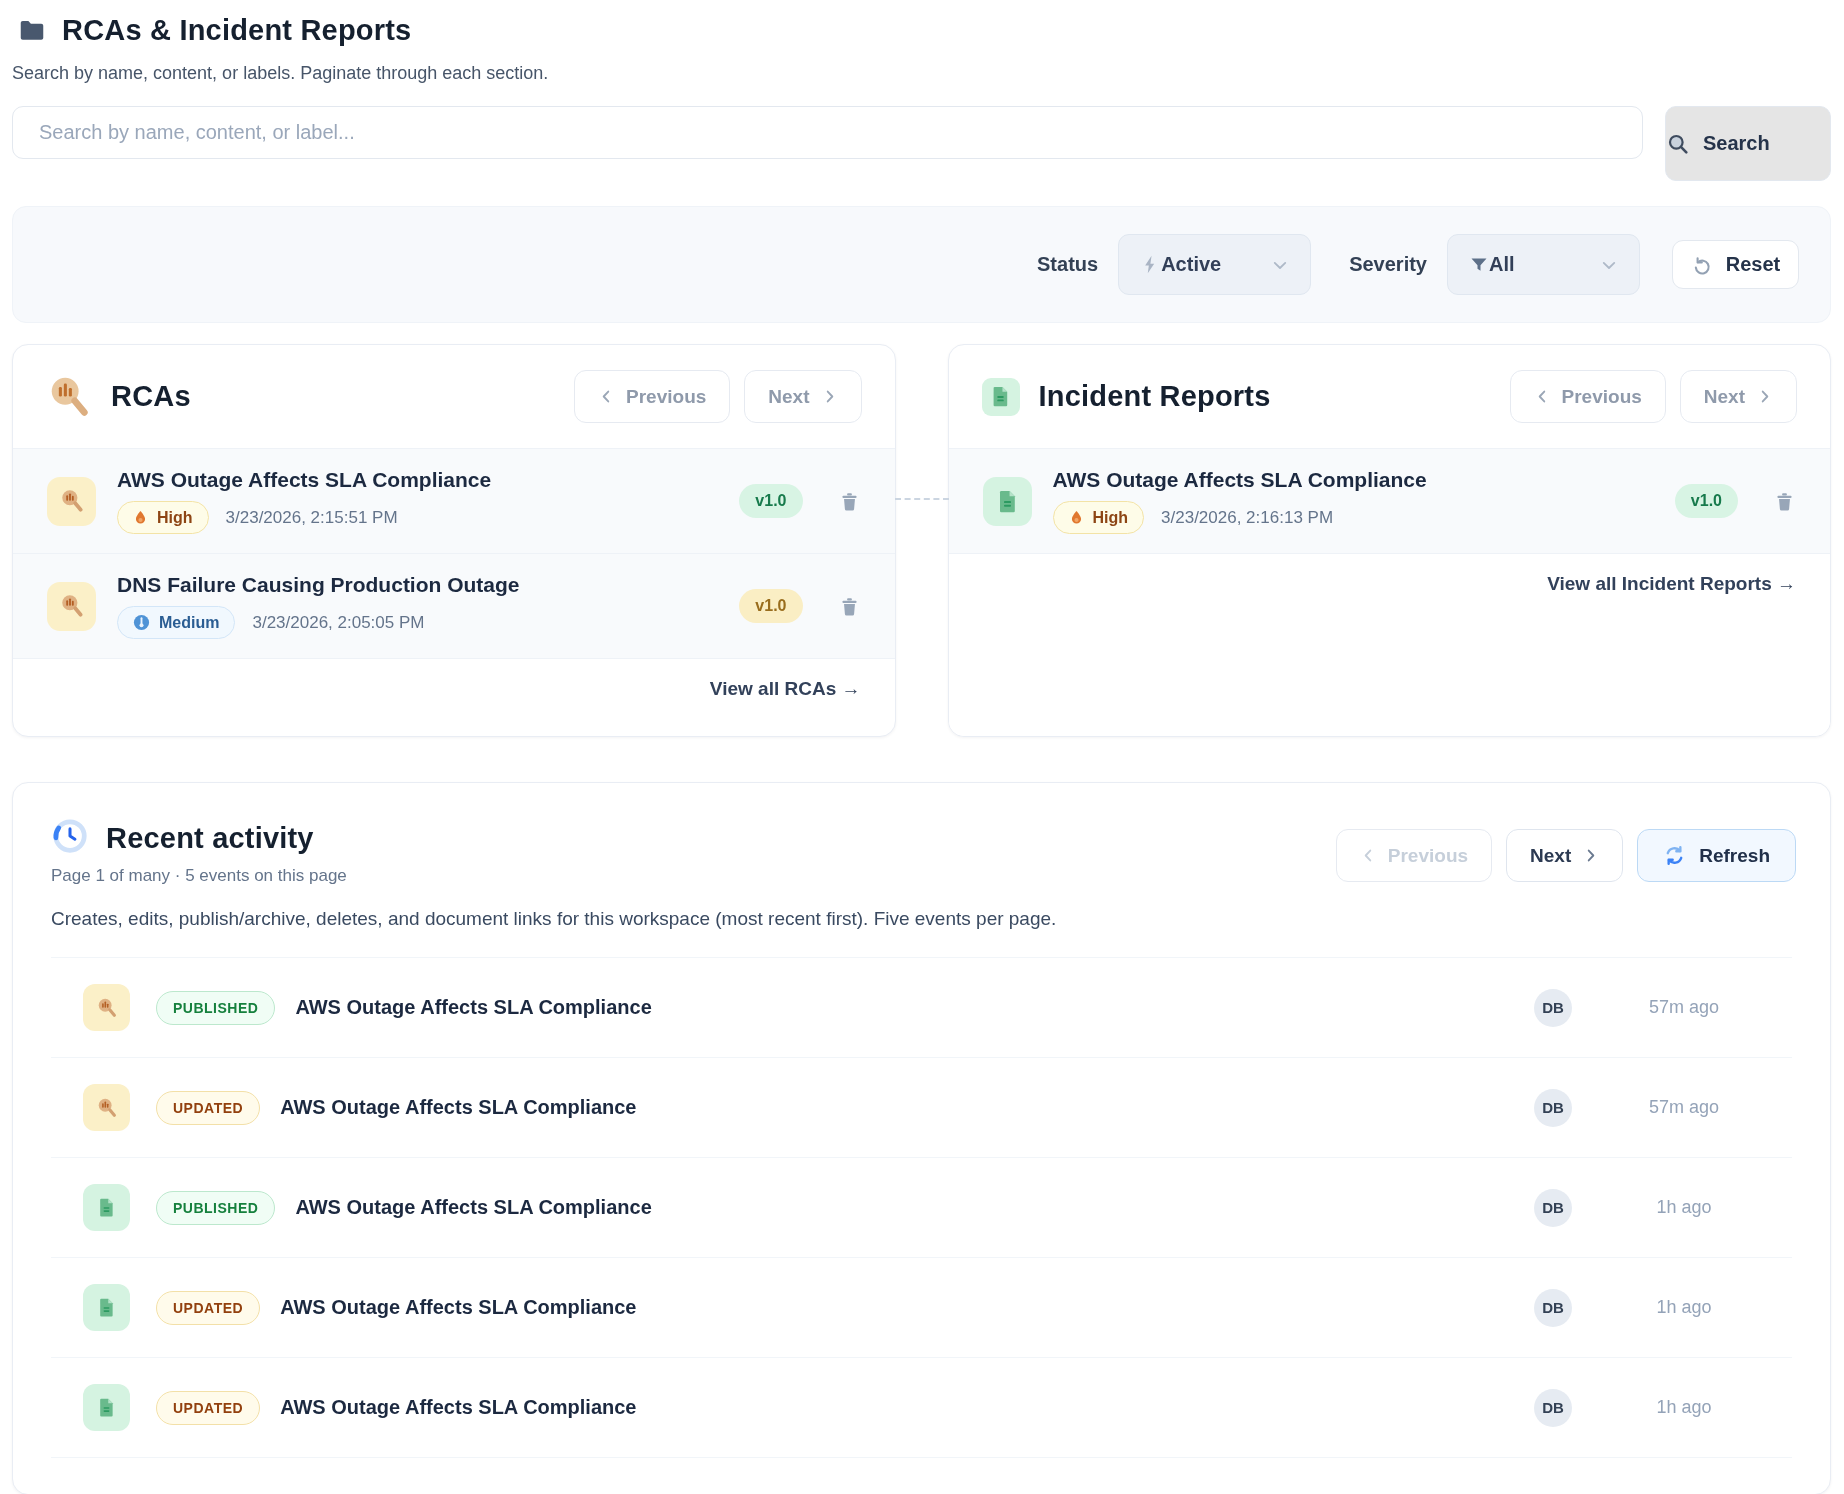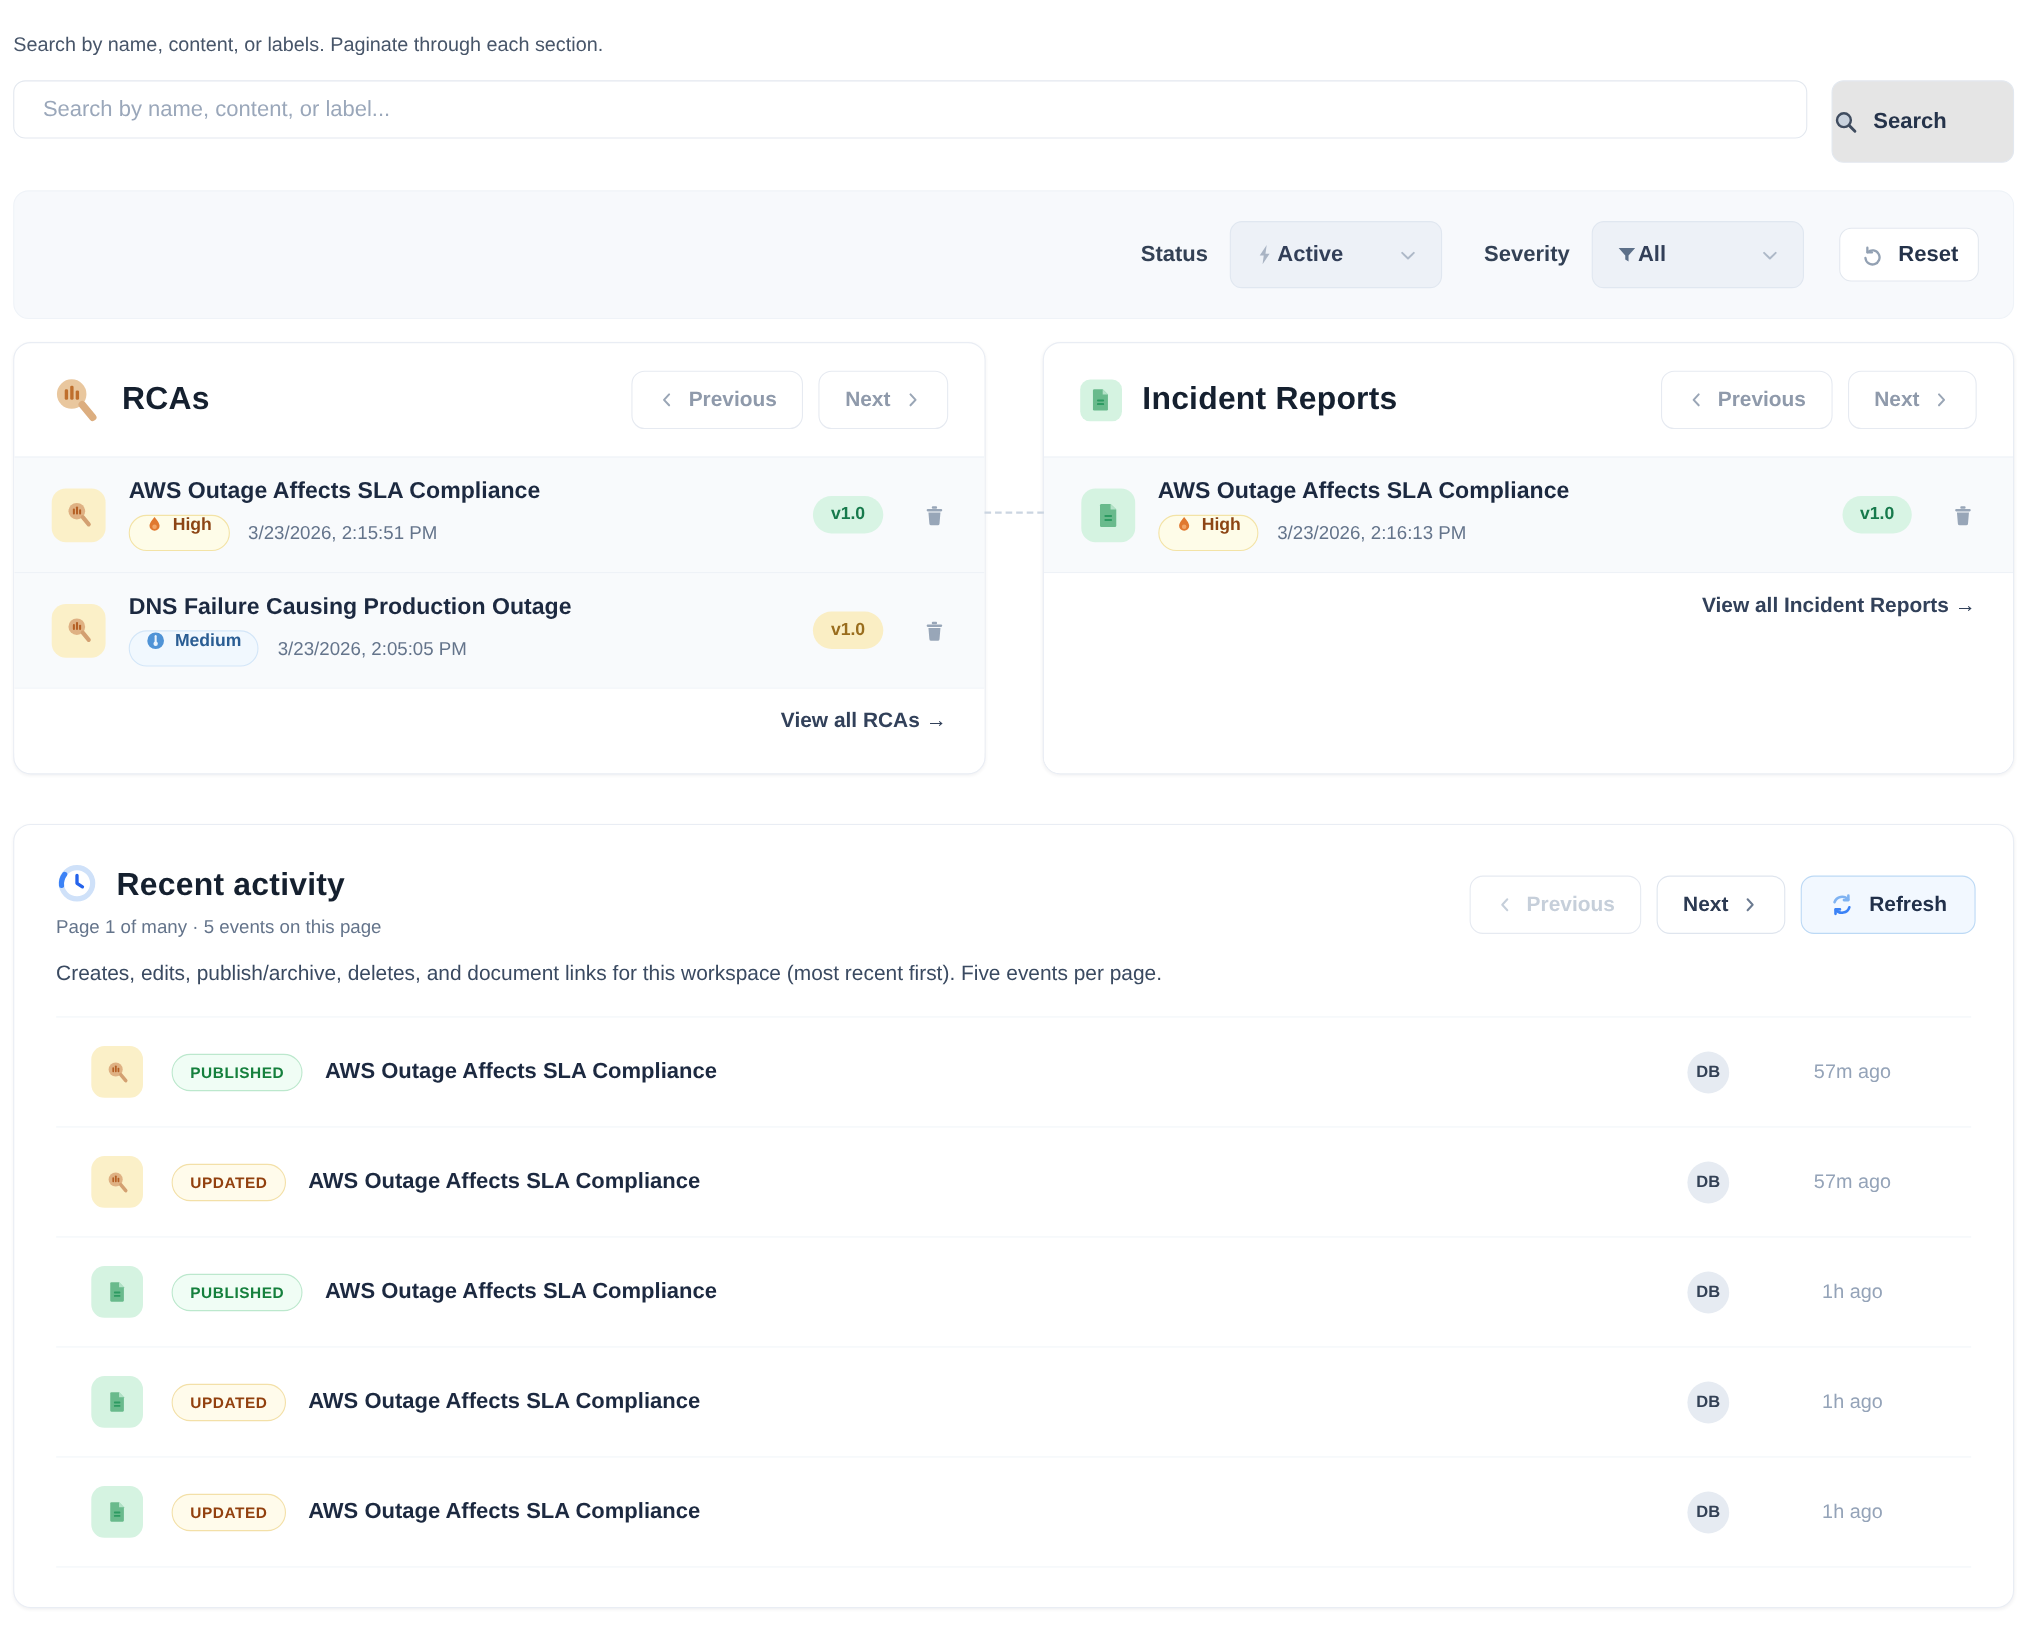--- a/index.html
+++ b/index.html
@@ -37,21 +37,21 @@
   .pg-btn{height:53px;padding:0 23px;background:#fff;border:1.5px solid #e6eaf1;border-radius:12px;display:flex;align-items:center;gap:11px;font-size:19px;font-weight:600;color:#8f9aab;cursor:pointer;font-family:inherit}
   .inc-head-icon{width:38px;height:38px;border-radius:9px;background:#d5f3e1;display:flex;align-items:center;justify-content:center}
 
   .doc-row{background:#f8fafc;border-top:1px solid #eef2f7;display:flex;align-items:center;gap:21px;padding:0 34px;height:105px}
   .doc-icon{width:49px;height:49px;border-radius:13px;display:flex;align-items:center;justify-content:center;flex:none}
   .bg-rca{background:#fbf0c8}
   .bg-inc{background:#d5f3e1}
   .doc-main{flex:1;display:flex;flex-direction:column;gap:9px;min-width:0}
   .doc-title{font-size:21px;font-weight:700;color:#1c2940}
   .doc-meta{display:flex;align-items:center;gap:17px}
-  .sev{display:inline-flex;align-items:flex-start;gap:9px;height:33px;padding:0 15px;border-radius:17px;font-size:16px;font-weight:700}
+  .sev{display:inline-flex;align-items:center;gap:9px;height:33px;padding:0 15px;border-radius:17px;font-size:16px;font-weight:700}
   .sev-high{background:#fefce8;border:1px solid #f3e3a6;color:#8d4514}
   .sev-med{background:#f1f8fe;border:1px solid #d3e6f8;color:#2a5d93}
   .doc-ts{font-size:17px;color:#64748b}
   .ver{height:34px;padding:0 16px;border-radius:17px;display:inline-flex;align-items:center;font-size:16px;font-weight:700;flex:none}
   .ver-green{background:#d8f4e4;color:#177a4c}
   .ver-yellow{background:#faeec4;color:#996d1d}
   .trash{background:none;border:none;cursor:pointer;margin-left:14px;display:flex;align-items:center}
   .card-foot{display:flex;align-items:center;justify-content:flex-end;padding:0 34px;font-size:19px;font-weight:700;color:#32415a;height:60px;border-top:1px solid #eef2f7;background:#fff}
   .view-link{cursor:pointer}
   .filler{flex:1;background:#fff}
@@ -79,20 +79,28 @@
   .avatar{width:38px;height:38px;border-radius:50%;background:#e6ebf2;color:#334155;font-size:15px;font-weight:700;display:flex;align-items:center;justify-content:center}
   .act-time{min-width:100px;text-align:center;font-size:18px;color:#94a3b8}
 
   svg{display:block}
 </style>
 </head>
 <body>
 
 <div class="page">
 
+  <div class="page-header">
+    <span>
+      <svg width="30" height="30" viewBox="0 0 24 24" fill="#49586e">
+          <path d="M3 5.6C3 4.7 3.7 4 4.6 4h4.5l2 2.1h8.3c.9 0 1.6.7 1.6 1.6v9.7c0 .9-.7 1.6-1.6 1.6H4.6c-.9 0-1.6-.7-1.6-1.6V5.6z"></path>
+        </svg>
+    </span>
+    <h1 class="page-title">RCAs &amp; Incident Reports</h1>
+  </div>
   <div class="page-sub">Search by name, content, or labels. Paginate through each section.</div>
 
   <div class="search-row">
     <input class="search-input" type="text" placeholder="Search by name, content, or label..." style="">
     <button class="search-btn">
       <span>
         <svg width="24" height="24" viewBox="0 0 24 24" fill="none">
             <circle cx="10.3" cy="10.3" r="6.3" fill="#c9d2dd" stroke="#3f4c5f" stroke-width="2.2"></circle>
             <path d="M15.2 15.2 20.3 20.3" stroke="#3f4c5f" stroke-width="2.6" stroke-linecap="round"></path>
           </svg>

